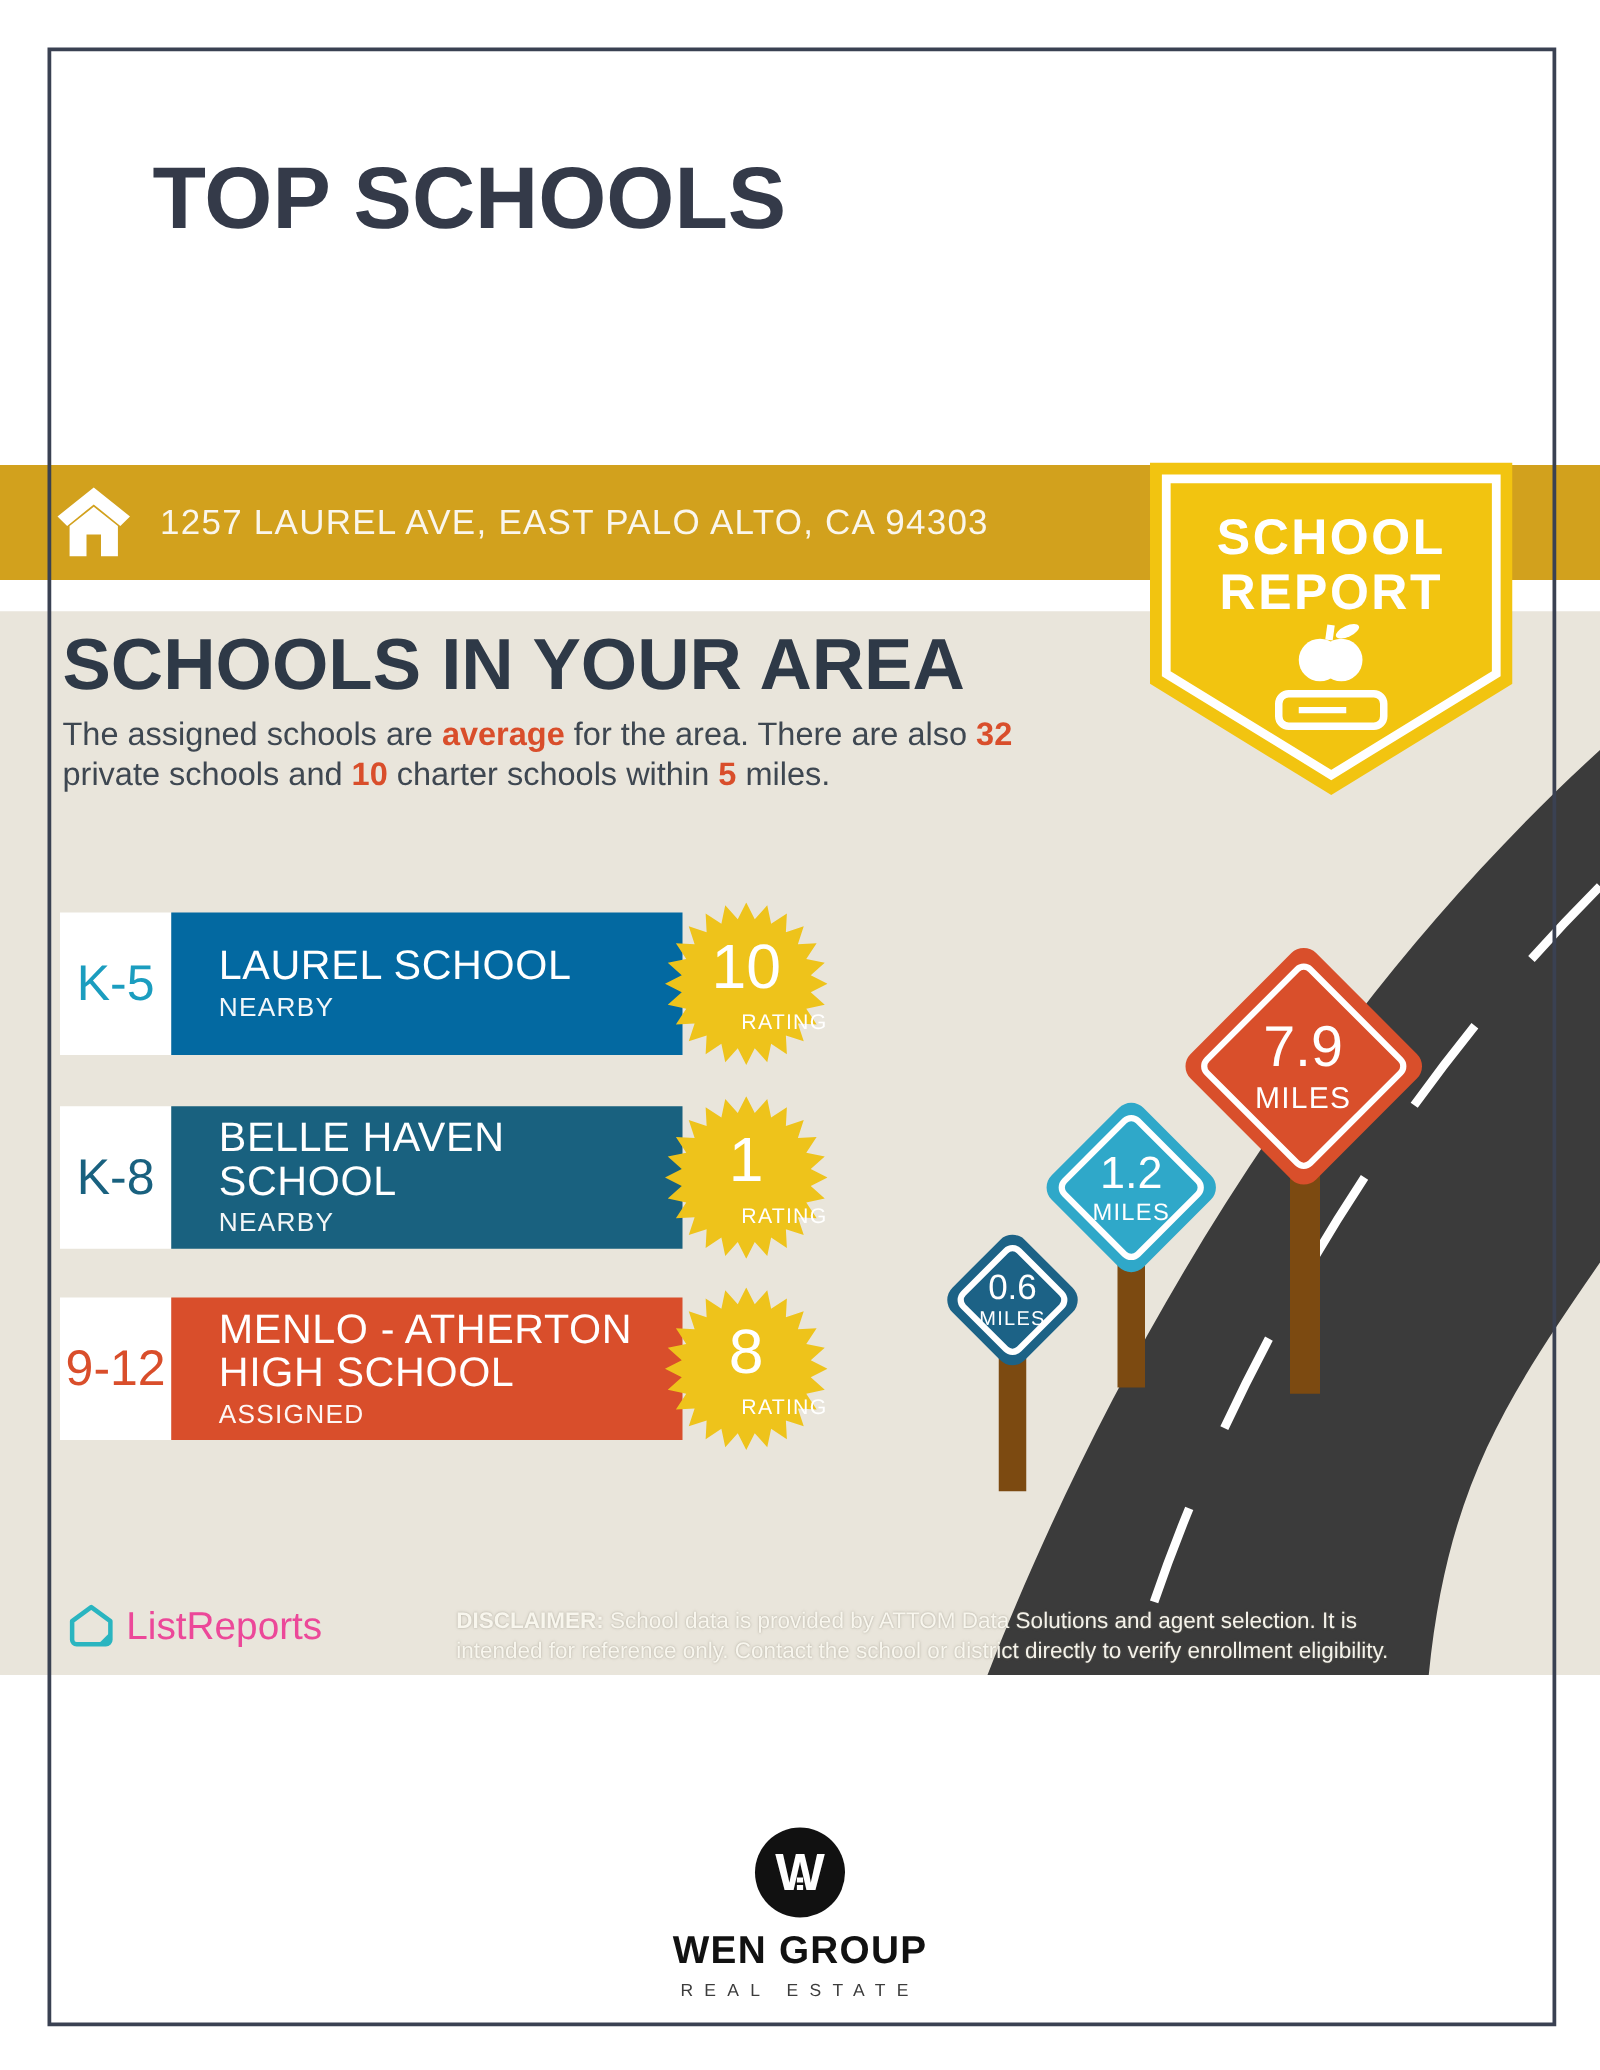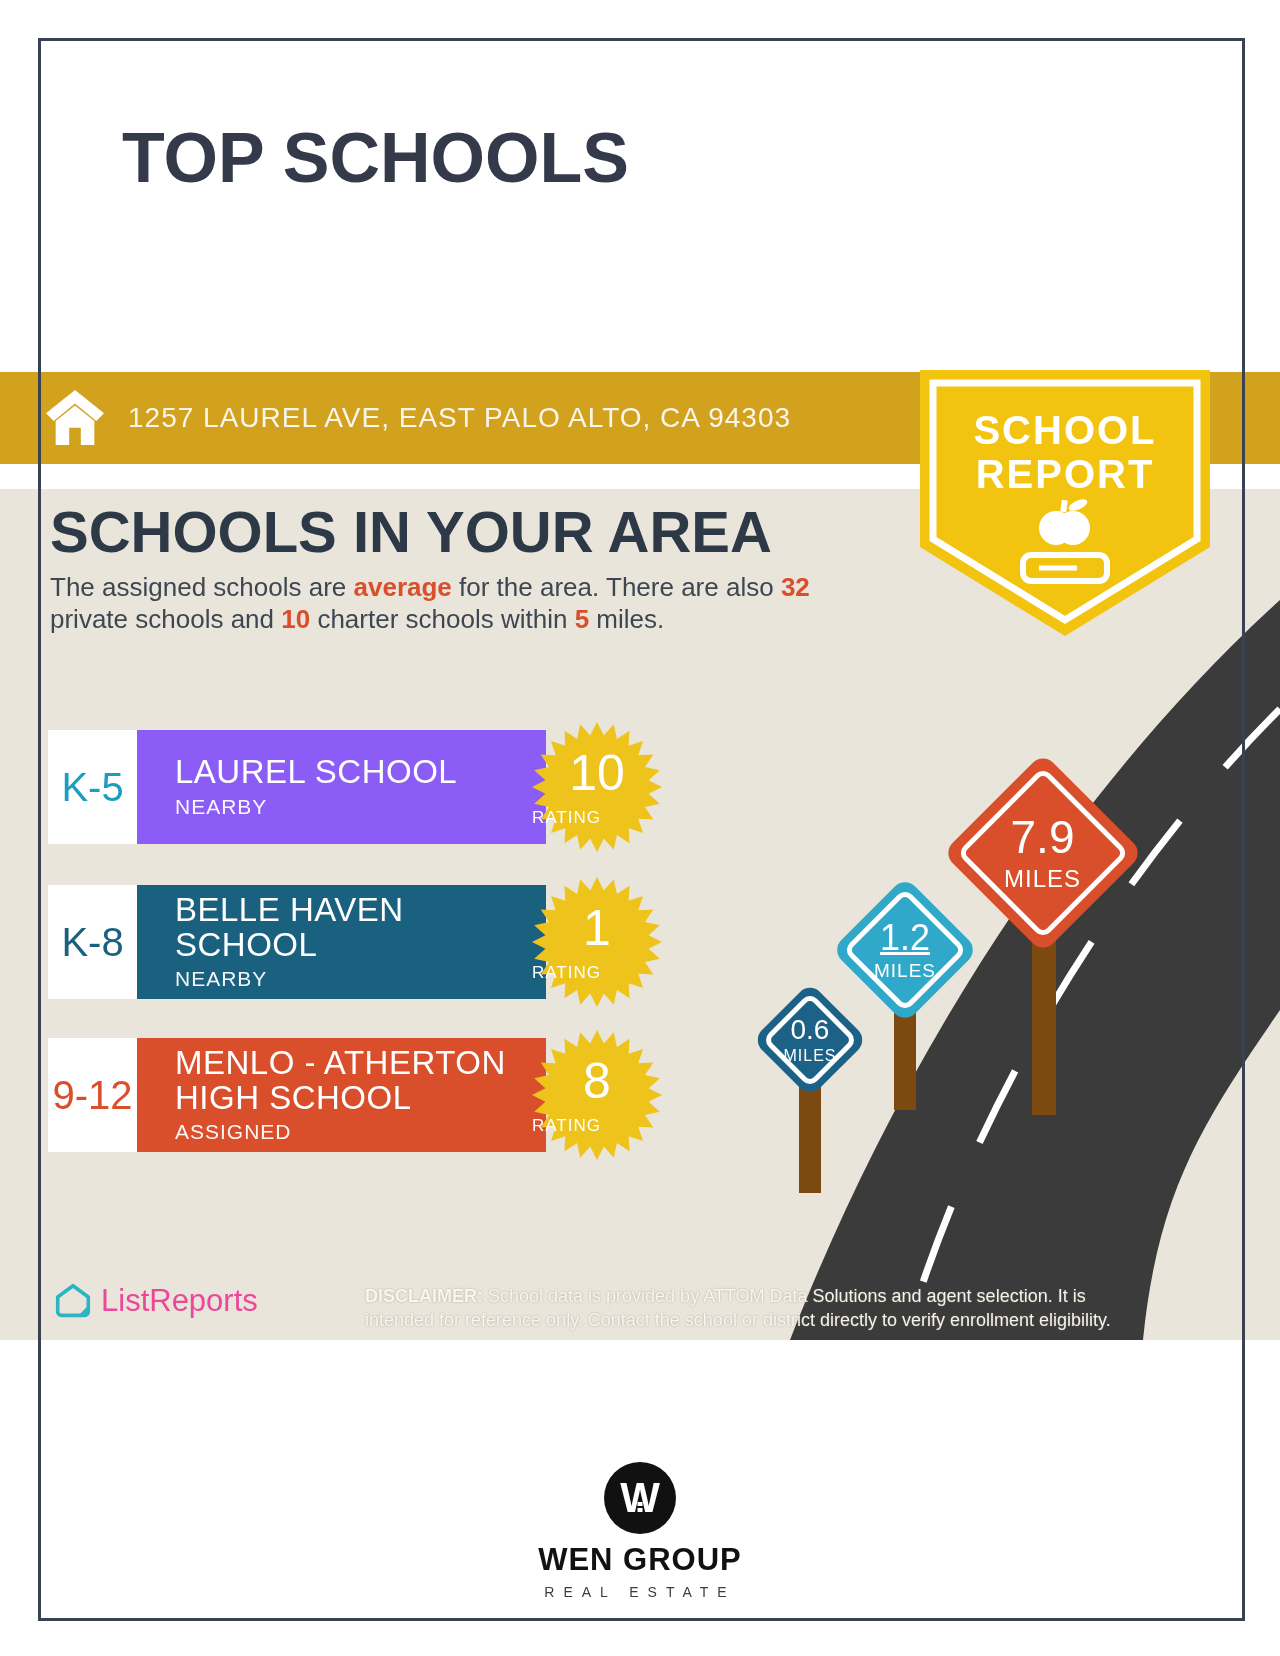--- a/index.html
+++ b/index.html
@@ -39,30 +39,30 @@
   .intro .hl{color:#d94e2b;font-weight:700;}
 
   
   .school-row{position:absolute;left:48px;width:498px;height:114px;display:flex;z-index:4;}
   .row1{top:730px;} .row2{top:885px;} .row3{top:1038px;}
   .grade-box{width:89px;background:#fff;display:flex;align-items:center;justify-content:center;
              font-size:40px;font-weight:500;}
   .row1 .grade-box{color:#1b9dbf;} .row2 .grade-box{color:#19617f;} .row3 .grade-box{color:#d94e2b;}
   .bar{width:409px;display:flex;flex-direction:column;justify-content:center;
        padding-left:38px;box-sizing:border-box;}
-  .row1 .bar{background:#8b5cf6;} .row2 .bar{background:#19617f;} .row3 .bar{background:#d94e2b;}
+  .row1 .bar{background:#0369a1;} .row2 .bar{background:#19617f;} .row3 .bar{background:#d94e2b;}
   .school-name{font-size:33px;color:#fff;letter-spacing:.5px;max-width:332px;line-height:1.05;}
   .school-status{font-size:21px;color:rgba(255,255,255,.95);letter-spacing:1px;margin-top:5px;}
 
   .starburst-wrap{position:absolute;width:130px;height:130px;z-index:5;}
   .sb1{left:532px;top:722px;} .sb2{left:532px;top:877px;} .sb3{left:532px;top:1030px;}
   .starburst-wrap svg{position:absolute;left:0;top:0;}
   .rating-num{position:absolute;width:100%;top:22px;text-align:center;font-size:50px;
               color:#fff;font-weight:400;}
-  .rating-label{position:absolute;width:100%;top:86px;text-align:left;font-size:17px;
+  .rating-label{position:absolute;width:100%;top:86px;text-align:right;font-size:17px;
                 color:#fff;letter-spacing:1px;}
 
   
   .post{position:absolute;background:#7c4a11;z-index:2;}
   .post1{left:799px;top:1085px;width:22px;height:108px;}
   .post2{left:894px;top:1010px;width:22px;height:100px;}
   .post3{left:1032px;top:940px;width:24px;height:175px;}
   .sign-wrap{position:absolute;display:flex;align-items:center;justify-content:center;z-index:3;}
   .sw1{left:750px;top:980px;width:120px;height:120px;}
   .sw2{left:830px;top:875px;width:150px;height:150px;}
@@ -70,21 +70,21 @@
   .sign-diamond{position:absolute;transform:rotate(45deg);border-radius:14px;}
   .sw1 .sign-diamond{width:82px;height:82px;background:#1c6286;}
   .sw2 .sign-diamond{width:104px;height:104px;background:#2fa8c9;}
   .sw3 .sign-diamond{width:142px;height:142px;background:#d94f2b;}
   .sign-ring{position:absolute;transform:rotate(45deg);border:5px solid #fff;border-radius:10px;}
   .sw1 .sign-ring{width:58px;height:58px;}
   .sw2 .sign-ring{width:78px;height:78px;}
   .sw3 .sign-ring{width:112px;height:112px;}
   .sign-text{position:relative;z-index:2;text-align:center;color:#fff;line-height:1;}
   .sw1 .num{font-size:28px;} .sw1 .unit{font-size:16px;margin-top:4px;letter-spacing:1px;}
-  .sw2 .num{font-size:36px;text-decoration:underline;} .sw2 .unit{font-size:19px;margin-top:5px;letter-spacing:1px;}
+  .sw2 .num{font-size:36px;} .sw2 .unit{font-size:19px;margin-top:5px;letter-spacing:1px;}
   .sw3 .num{font-size:46px;} .sw3 .unit{font-size:24px;margin-top:7px;letter-spacing:1px;}
 
   
   .listreports{position:absolute;left:55px;top:1283px;display:flex;align-items:center;z-index:6;}
   .listreports .lr-text{margin-left:10px;font-size:31px;color:#ec4899;}
   .disclaimer{position:absolute;left:365px;top:1284px;width:790px;font-size:18px;line-height:1.35;
               color:rgba(250,248,240,.97);text-shadow:0 0 2px rgba(125,120,105,.6);z-index:6;}
   .disclaimer b{font-weight:700;}
 
   

